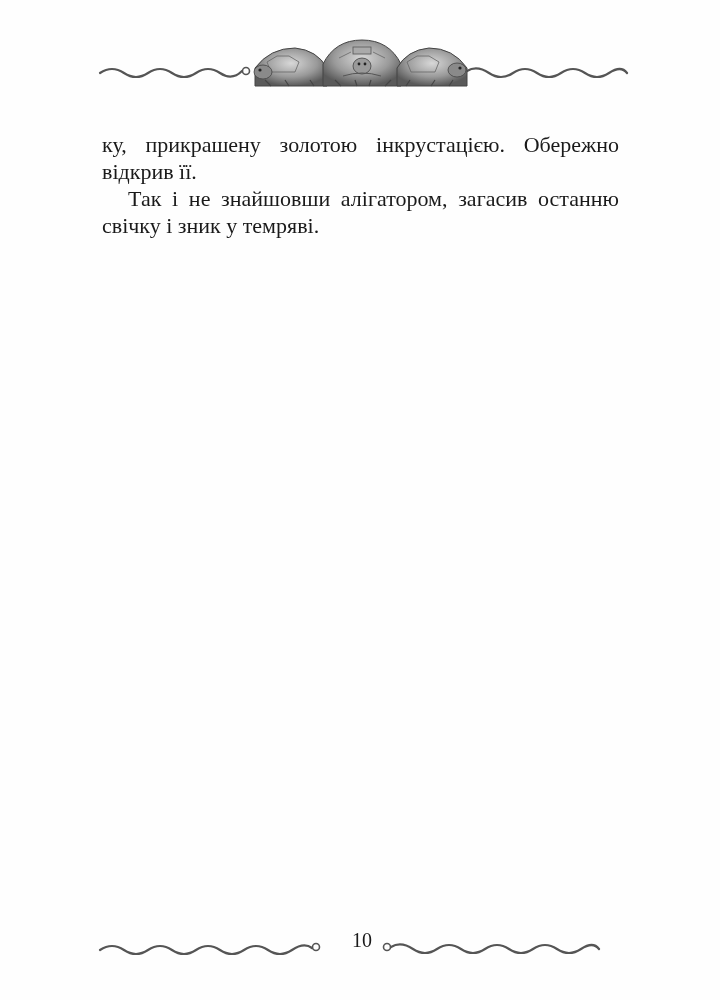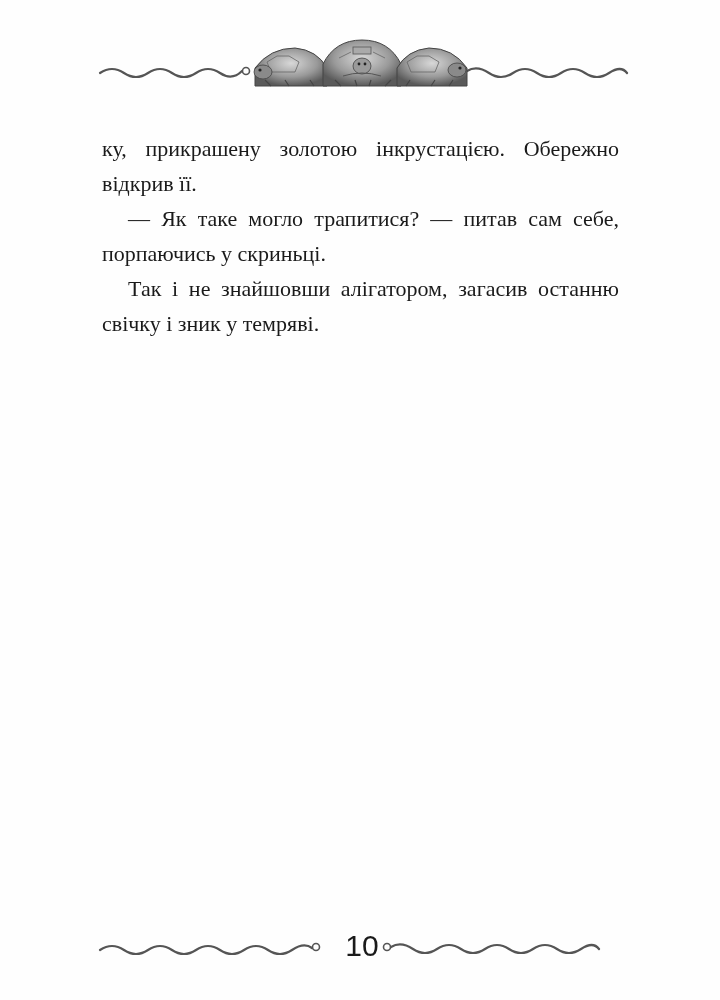--- a/index.html
+++ b/index.html
@@ -26,21 +26,21 @@
       width: 535px;
       height: 52px;
     }
     .body-text {
       position: absolute;
       left: 102px;
       top: 131px;
       width: 517px;
       font-family: "Liberation Serif", "DejaVu Serif", serif;
       font-size: 22px;
-      line-height: 35px;
+      line-height: 27px;
       color: #1a1a1a;
       text-align: justify;
     }
     .body-text p {
       margin: 0;
       text-align: justify;
       text-align-last: left;
     }
     .body-text p.indent {
       text-indent: 26px;
@@ -55,22 +55,22 @@
     .footer svg {
       position: absolute;
       left: 0; top: 0;
     }
     .page-number {
       position: absolute;
       left: 232px;
       top: 4px;
       width: 70px;
       text-align: center;
-      font-family: Liberation Sans, sans-serif;
-      font-size: 30px;
+      font-family: Liberation Serif, serif;
+      font-size: 20px;
       color: #1a1a1a;
     }
   </style>
 </head>
 <body>
 
 <div class="page">
 
   <div class="header-ornament">
     <svg width="535" height="52" viewBox="0 0 535 52">
@@ -112,21 +112,20 @@
         <path d="M312 24 l10 -6 l12 0 l10 6 l-4 10 l-24 0 Z" fill="none" stroke="#666" stroke-width="0.8"></path>
         <ellipse cx="362" cy="32" rx="9" ry="7" fill="#8a8a8a" stroke="#444" stroke-width="0.8"></ellipse>
         <circle cx="365" cy="30" r="1.6" fill="#222"></circle>
         <path d="M315 42 l-4 6 M340 42 l-4 6 M358 42 l-4 6" stroke="#444" stroke-width="1.2"></path>
       </g>
     </svg>
   </div>
 
   <div class="body-text">
     <p>ку, прикрашену золотою інкрустацією. Обережно відкрив її.</p>
-    <p class="indent">— Як таке могло трапитися? — питав сам себе, порпаючись у скриньці.</p>
     <p class="indent">Так і не знайшовши алігатором, загасив останню свічку і зник у темряві.</p>
   </div>
 
   <div class="footer">
     <svg width="535" height="40" viewBox="0 0 535 40">
       <path d="M5 25 q 12 -8 24 0 t 24 0 t 24 0 t 24 0 t 24 0 t 24 0 t 24 0 t 24 0 t 20 -2" fill="none" stroke="#555" stroke-width="2.2" stroke-linecap="round"></path>
       <circle cx="221" cy="22" r="3.5" fill="none" stroke="#555" stroke-width="1.6"></circle>
       <circle cx="292" cy="22" r="3.5" fill="none" stroke="#555" stroke-width="1.6"></circle>
       <path d="M296 22 q 10 -6 22 2 t 24 0 t 24 0 t 24 0 t 24 0 t 24 0 t 24 0 t 24 0 t 18 0" fill="none" stroke="#555" stroke-width="2.2" stroke-linecap="round"></path>
     </svg>

